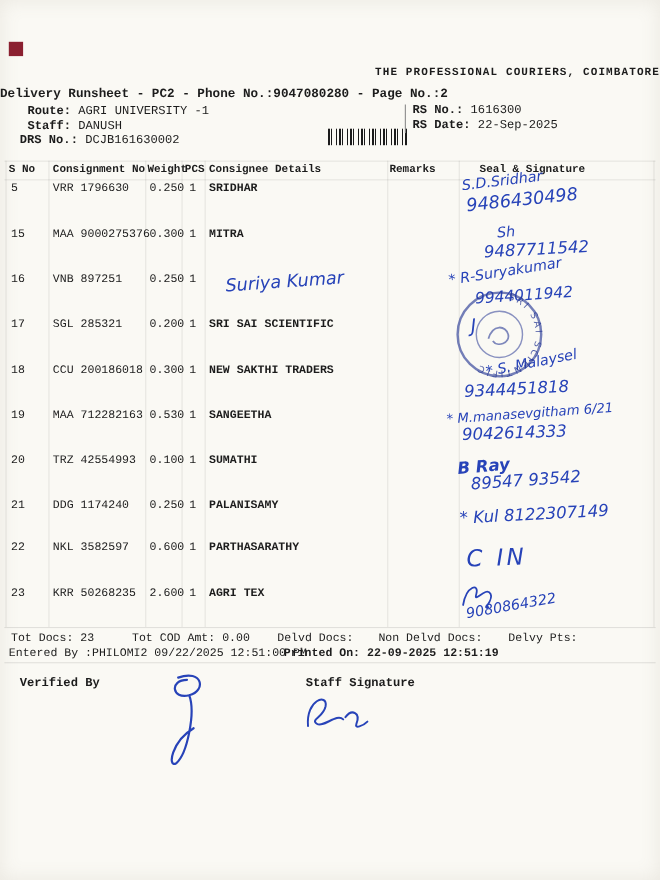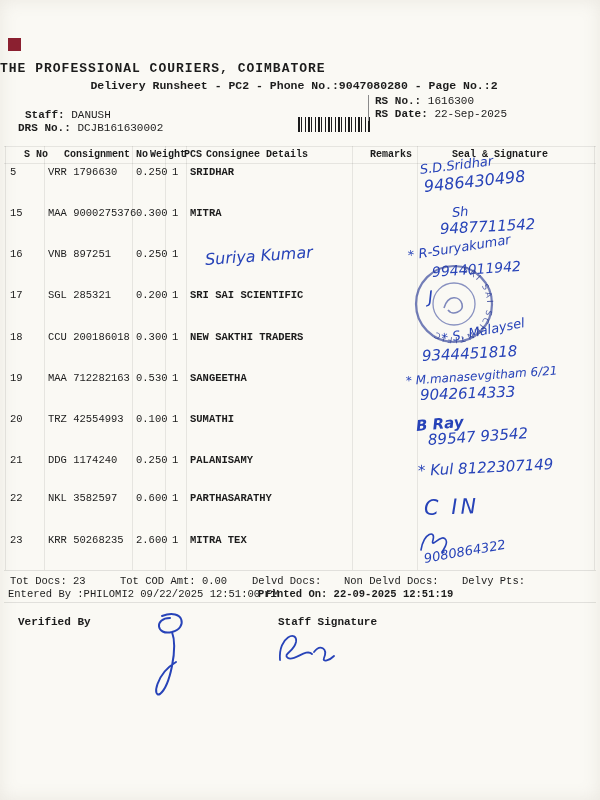--- a/index.html
+++ b/index.html
@@ -1,26 +1,26 @@
 <!DOCTYPE html>
 <html><head>
 <meta charset="utf-8">
 <style>
   html,body{margin:0;padding:0;background:#d9d9d9;}
   .sheet{position:relative;width:600px;height:800px;background:#faf9f4;overflow:hidden;
          font-family:"Liberation Mono","DejaVu Sans Mono",monospace;color:#1c1c1c;
          box-shadow:inset 0 0 18px rgba(120,110,90,.12);}
   .abs{position:absolute;}
-  .title{top:61px;left:0;width:600px;text-align:left;font-weight:bold;font-size:13px;letter-spacing:1px;}
-  .subtitle{top:79px;left:0;width:588px;text-align:center;font-weight:bold;font-size:11.5px;}
+  .title{top:61px;left:0;width:600px;text-align:right;font-weight:bold;font-size:10px;letter-spacing:1px;}
+  .subtitle{top:79px;left:0;width:588px;font-weight:bold;font-size:11.5px;}
   .info{font-size:11px;white-space:nowrap;}
   .lbl{font-weight:bold;}
   .rsblock{border-left:1px solid #8a8a8a;padding-left:6px;line-height:13px;}
   .barcode{background:repeating-linear-gradient(90deg,#1b1b1b 0 2px,#faf9f4 2px 3px,#1b1b1b 3px 4px,#faf9f4 4px 7px,#1b1b1b 7px 8px,#faf9f4 8px 10px);}
-  .thead span{position:absolute;font-size:10px;font-weight:bold;white-space:nowrap;margin-left:16px;}
+  .thead span{position:absolute;font-size:10px;font-weight:bold;white-space:nowrap;}
   .hline{height:1px;background:rgba(0,0,0,.22);}
   .vline{width:1px;background:rgba(0,0,0,.08);}
   .row{position:absolute;left:0;width:600px;height:40px;}
   .c{position:absolute;font-size:10.5px;white-space:nowrap;}
   .c-sno{left:10px;}
   .c-con{left:48px;}
   .c-wt{left:136px;}
   .c-pcs{left:172px;}
   .c-cn{left:190px;font-weight:bold;}
   .ink{position:absolute;color:#2743b8;font-family:"DejaVu Sans",sans-serif;font-style:italic;
@@ -32,20 +32,24 @@
 </head>
 <body>
 
 <div class="sheet">
 
   <div class="abs artifact" style="left:8px;top:38px"></div>
 
   <div class="abs title">THE PROFESSIONAL COURIERS, COIMBATORE</div>
   <div class="abs subtitle">Delivery Runsheet - PC2 - Phone No.:9047080280 - Page No.:2</div>
 
+  <div class="abs info" style="left:25px;top:96px">
+    <span class="lbl">Route:</span>
+    <span>AGRI UNIVERSITY -1</span>
+  </div>
   <div class="abs info" style="left:25px;top:109px">
     <span class="lbl">Staff:</span>
     <span>DANUSH</span>
   </div>
   <div class="abs info" style="left:18px;top:122px">
     <span class="lbl">DRS No.:</span>
     <span>DCJB161630002</span>
   </div>
   <div class="abs barcode" style="left:298px;top:117px;width:72px;height:15px"></div>
 
@@ -166,21 +170,21 @@
     <span class="c c-pcs">1</span>
     <span class="c c-cn">PARTHASARATHY</span>
     <span class="ink" style="left:424px;top:4px;font-size:21px;letter-spacing:3px;transform:rotate(-2deg)">C IN</span>
   </div>
 
   <div class="row" style="top:534px">
     <span class="c c-sno">23</span>
     <span class="c c-con">KRR 50268235</span>
     <span class="c c-wt">2.600</span>
     <span class="c c-pcs">1</span>
-    <span class="c c-cn">MITRA TEX</span>
+    <span class="c c-cn">AGRI TEX</span>
     <svg class="abs" style="left:416px;top:-6px" width="40" height="30" viewBox="0 0 40 30">
       <path d="M5 22 C8 4 20 2 17 12 C14 22 26 4 30 12 C33 18 22 26 28 24" fill="none" stroke="#2743b8" stroke-width="1.6" stroke-linecap="round"></path>
     </svg>
     <span class="ink" style="left:424px;top:17px;font-size:13px;transform:rotate(-10deg)">9080864322</span>
   </div>
 
   <svg class="abs" style="left:408px;top:258px" width="92" height="92" viewBox="0 0 92 92">
     <circle cx="46" cy="46" r="38" fill="none" stroke="#2b3c96" stroke-width="2.2" opacity="0.65"></circle>
     <circle cx="46" cy="46" r="21" fill="none" stroke="#2b3c96" stroke-width="1.3" opacity="0.55"></circle>
     <path id="stamparc" d="M46 13 a33 33 0 1 1 -0.01 0" fill="none"></path>

